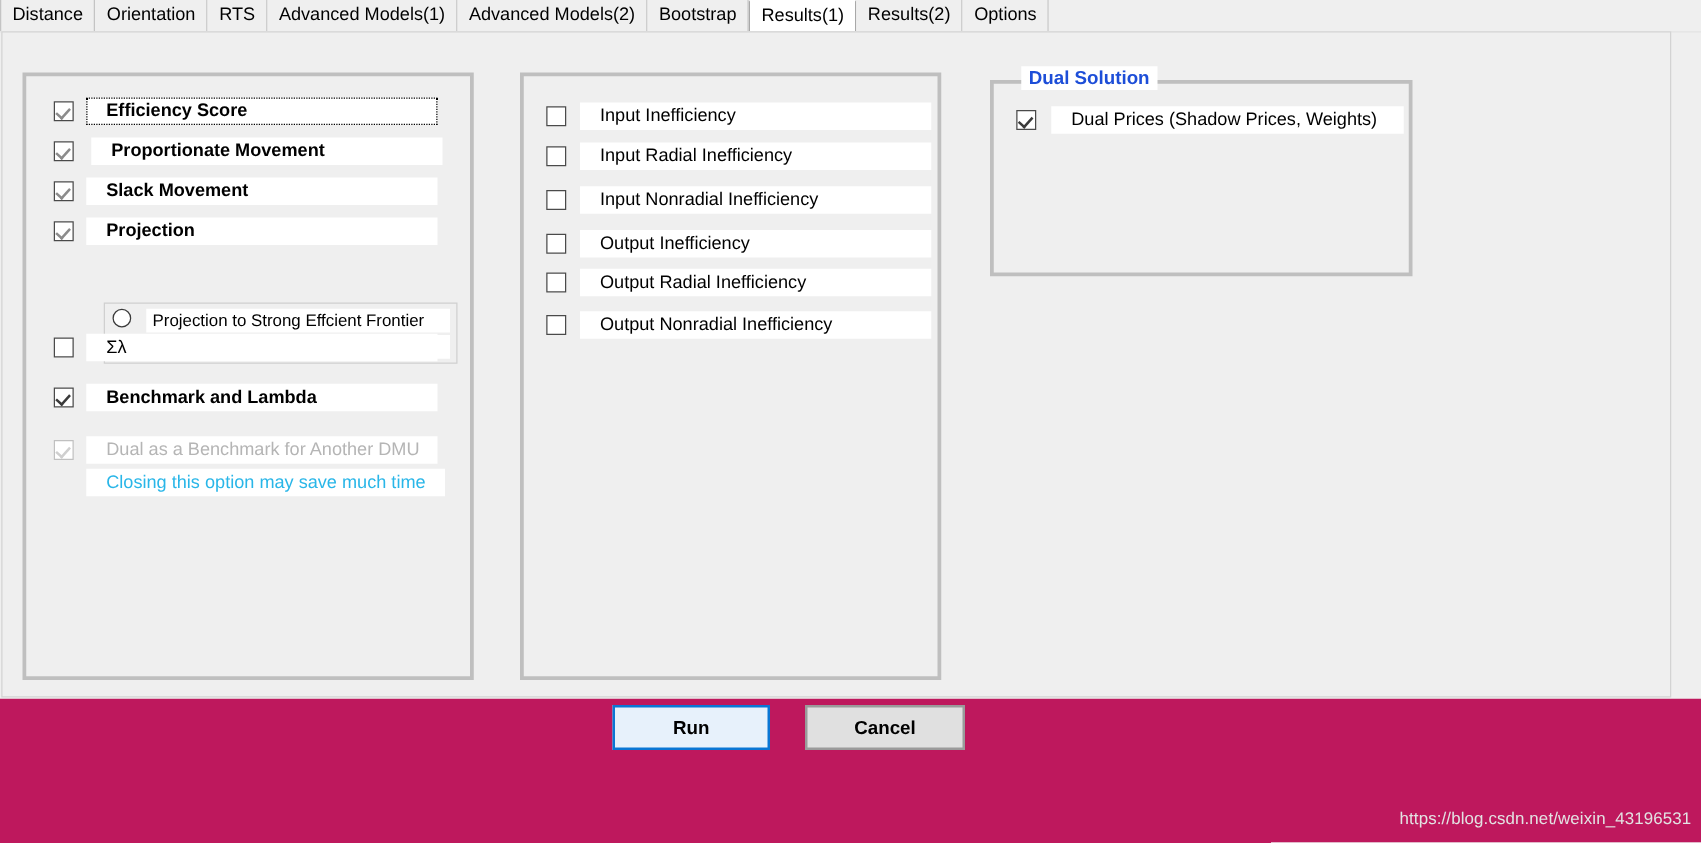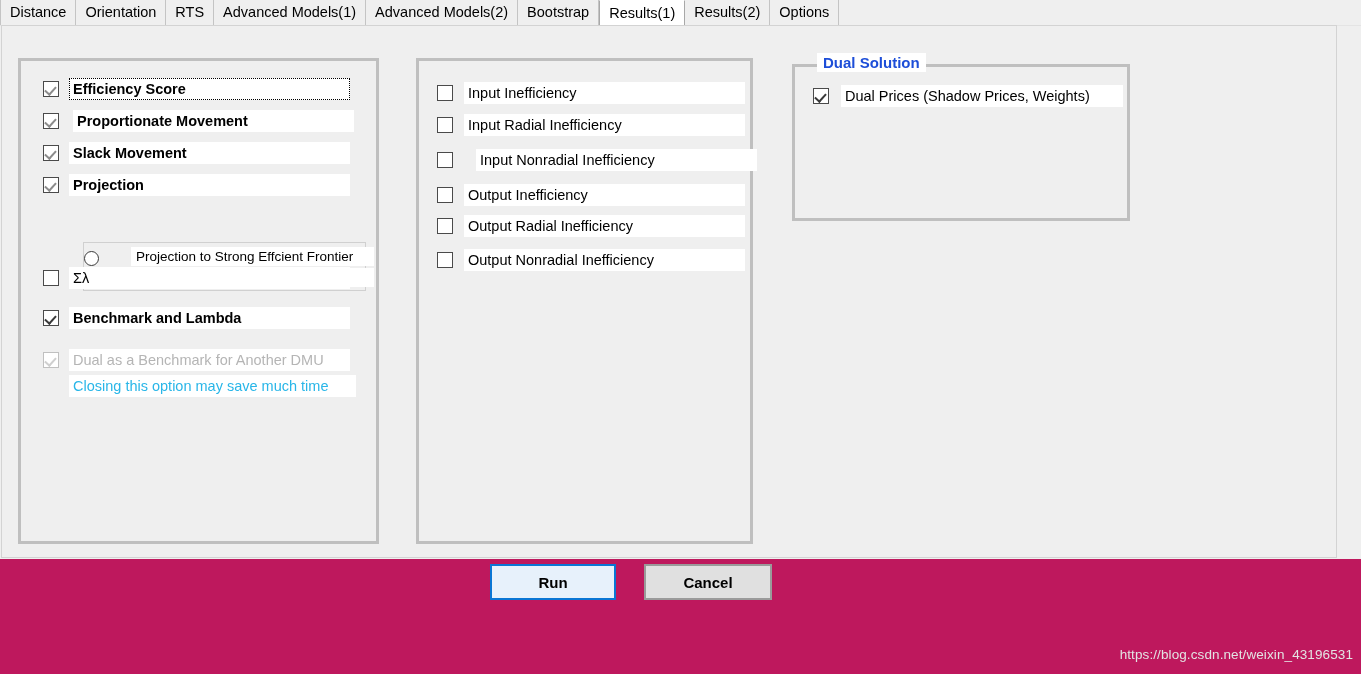--- a/index.html
+++ b/index.html
@@ -139,21 +139,21 @@
   .cbox.dark.checked::after { border-color: #3a3a3a; }
   .cbox.disabled {
     border-color: #c0c0c0;
   }
   .cbox.disabled.checked::after { border-color: #cfcfcf; }
 
   .clabel {
     background: #ffffff;
     height: 22px;
     line-height: 22px;
-    padding-left: 4px;
+    padding-left: 16px;
     box-sizing: border-box;
     white-space: nowrap;
     overflow: hidden;
   }
   .clabel.bold { font-weight: bold; font-size: 14.5px; }
   .clabel.plain { font-size: 14.5px; }
   .clabel.muted { color: #b5b5b5; }
   .clabel.focus { outline: 1px dotted #000; outline-offset: -1px; }
   .clabel.hint { color: #29b6e8; font-size: 14.5px; }
 
@@ -164,23 +164,22 @@
     top: 181px;
     width: 283px;
     height: 49px;
     background: #efefef;
     border: 1px solid #d0d0d0;
     box-sizing: border-box;
   }
   .radiorow {
     position: absolute;
     display: flex;
-    align-items: flex-end;
-    left: 0;
-    gap: 20px;
+    align-items: flex-start;
+    left: 6px;
   }
   .radio {
     width: 15px;
     height: 15px;
     border: 1px solid #3a3a3a;
     border-radius: 50%;
     background: #ffffff;
     box-sizing: border-box;
     position: relative;
     flex: 0 0 auto;
@@ -330,21 +329,21 @@
       <span class="clabel plain" style="width:281px; margin-left:11px;">Input Inefficiency</span>
     </div>
 
     <div class="checkrow" style="left:18px; top:53px;">
       <span class="cbox"></span>
       <span class="clabel plain" style="width:281px; margin-left:11px;">Input Radial Inefficiency</span>
     </div>
 
     <div class="checkrow" style="left:18px; top:88px;">
       <span class="cbox"></span>
-      <span class="clabel plain" style="width:281px; margin-left:23px;">Input Nonradial Inefficiency</span>
+      <span class="clabel plain" style="width:281px; margin-left:11px;">Input Nonradial Inefficiency</span>
     </div>
 
     <div class="checkrow" style="left:18px; top:123px;">
       <span class="cbox"></span>
       <span class="clabel plain" style="width:281px; margin-left:11px;">Output Inefficiency</span>
     </div>
 
     <div class="checkrow" style="left:18px; top:154px;">
       <span class="cbox"></span>
       <span class="clabel plain" style="width:281px; margin-left:11px;">Output Radial Inefficiency</span>

